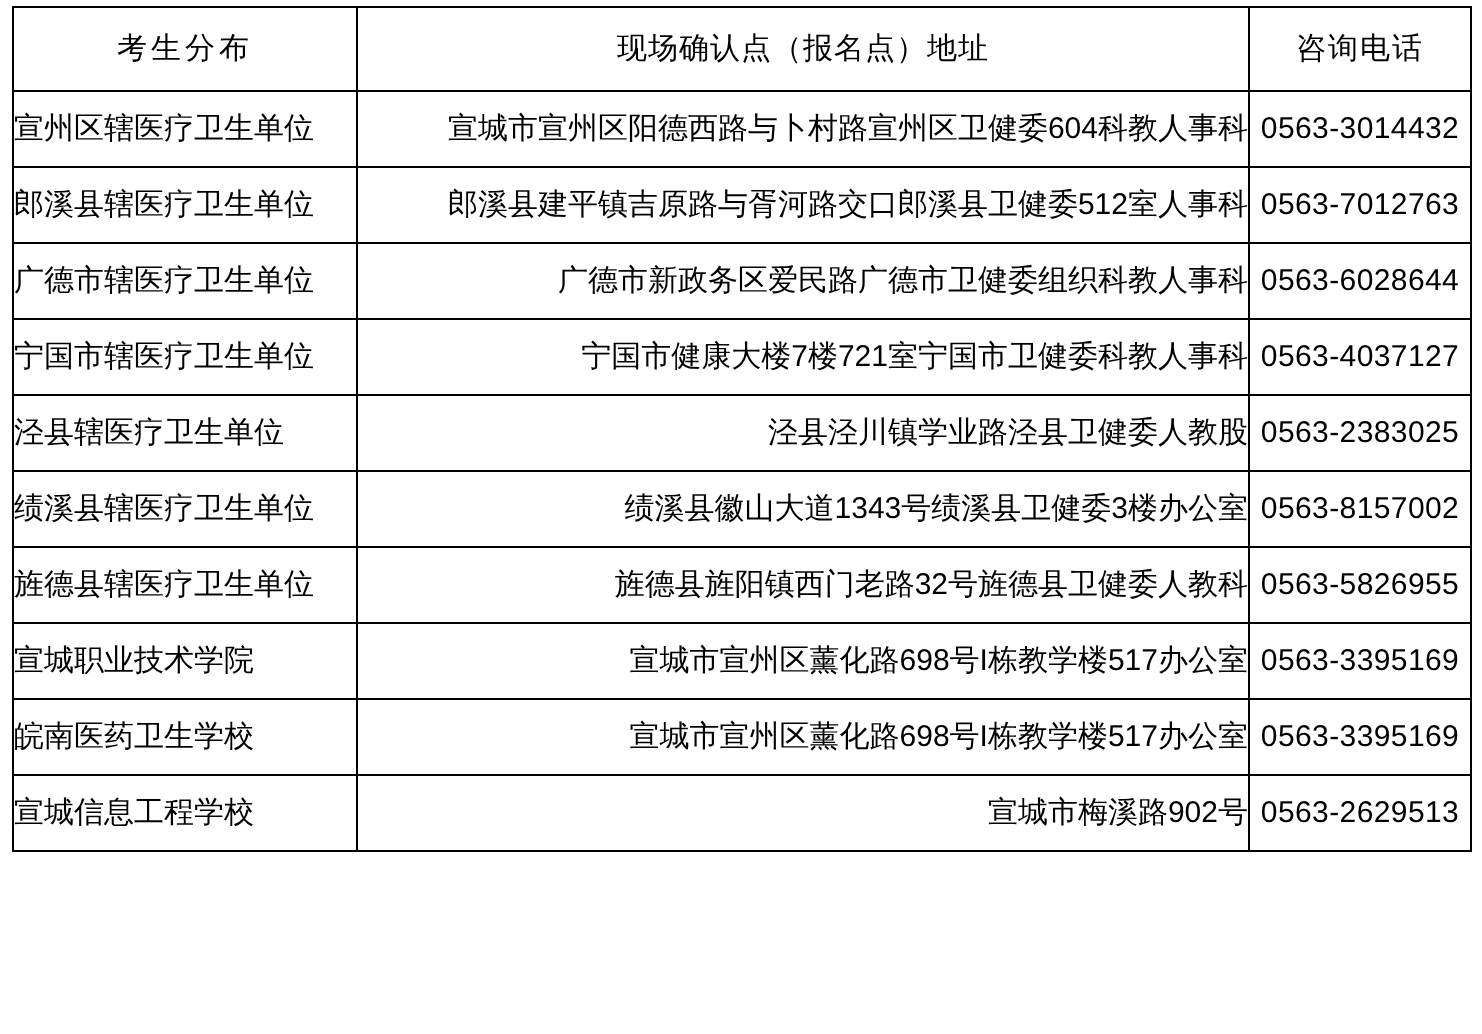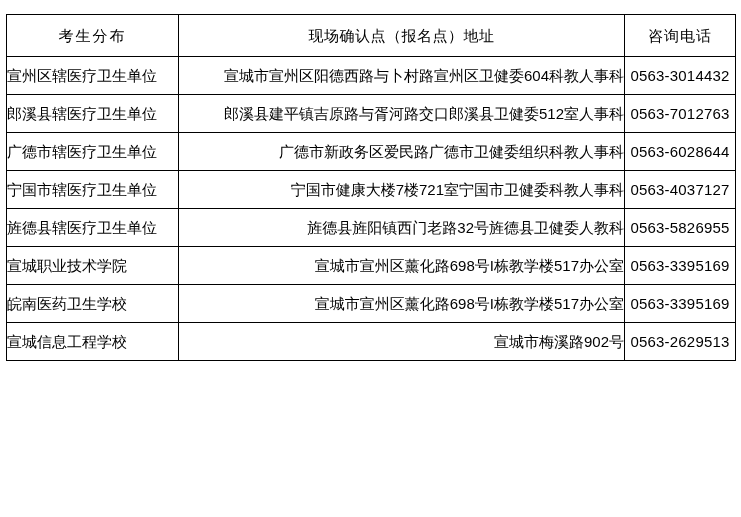--- a/index.html
+++ b/index.html
@@ -17,21 +17,21 @@
   .sheet {
     width: 741px;
     height: 517px;
     position: relative;
     background: #ffffff;
   }
   table.reg-table {
     border-collapse: collapse;
     width: 729px;
     margin-left: 6px;
-    margin-top: 14px;
+    margin-top: 3px;
     table-layout: fixed;
   }
   table.reg-table col.c-dist { width: 172px; }
   table.reg-table col.c-addr { width: 446px; }
   table.reg-table col.c-phone { width: 111px; }
 
   table.reg-table th,
   table.reg-table td {
     border: 1px solid #000000;
     font-size: 15px;
@@ -97,20 +97,30 @@
         <td class="cell-dist">广德市辖医疗卫生单位</td>
         <td class="cell-addr">广德市新政务区爱民路广德市卫健委组织科教人事科</td>
         <td class="cell-phone">0563-6028644</td>
       </tr>
       <tr>
         <td class="cell-dist">宁国市辖医疗卫生单位</td>
         <td class="cell-addr">宁国市健康大楼7楼721室宁国市卫健委科教人事科</td>
         <td class="cell-phone">0563-4037127</td>
       </tr>
       <tr>
+        <td class="cell-dist">泾县辖医疗卫生单位</td>
+        <td class="cell-addr">泾县泾川镇学业路泾县卫健委人教股</td>
+        <td class="cell-phone">0563-2383025</td>
+      </tr>
+      <tr>
+        <td class="cell-dist">绩溪县辖医疗卫生单位</td>
+        <td class="cell-addr">绩溪县徽山大道1343号绩溪县卫健委3楼办公室</td>
+        <td class="cell-phone">0563-8157002</td>
+      </tr>
+      <tr>
         <td class="cell-dist">旌德县辖医疗卫生单位</td>
         <td class="cell-addr">旌德县旌阳镇西门老路32号旌德县卫健委人教科</td>
         <td class="cell-phone">0563-5826955</td>
       </tr>
       <tr>
         <td class="cell-dist">宣城职业技术学院</td>
         <td class="cell-addr">宣城市宣州区薰化路698号I栋教学楼517办公室</td>
         <td class="cell-phone">0563-3395169</td>
       </tr>
       <tr>

